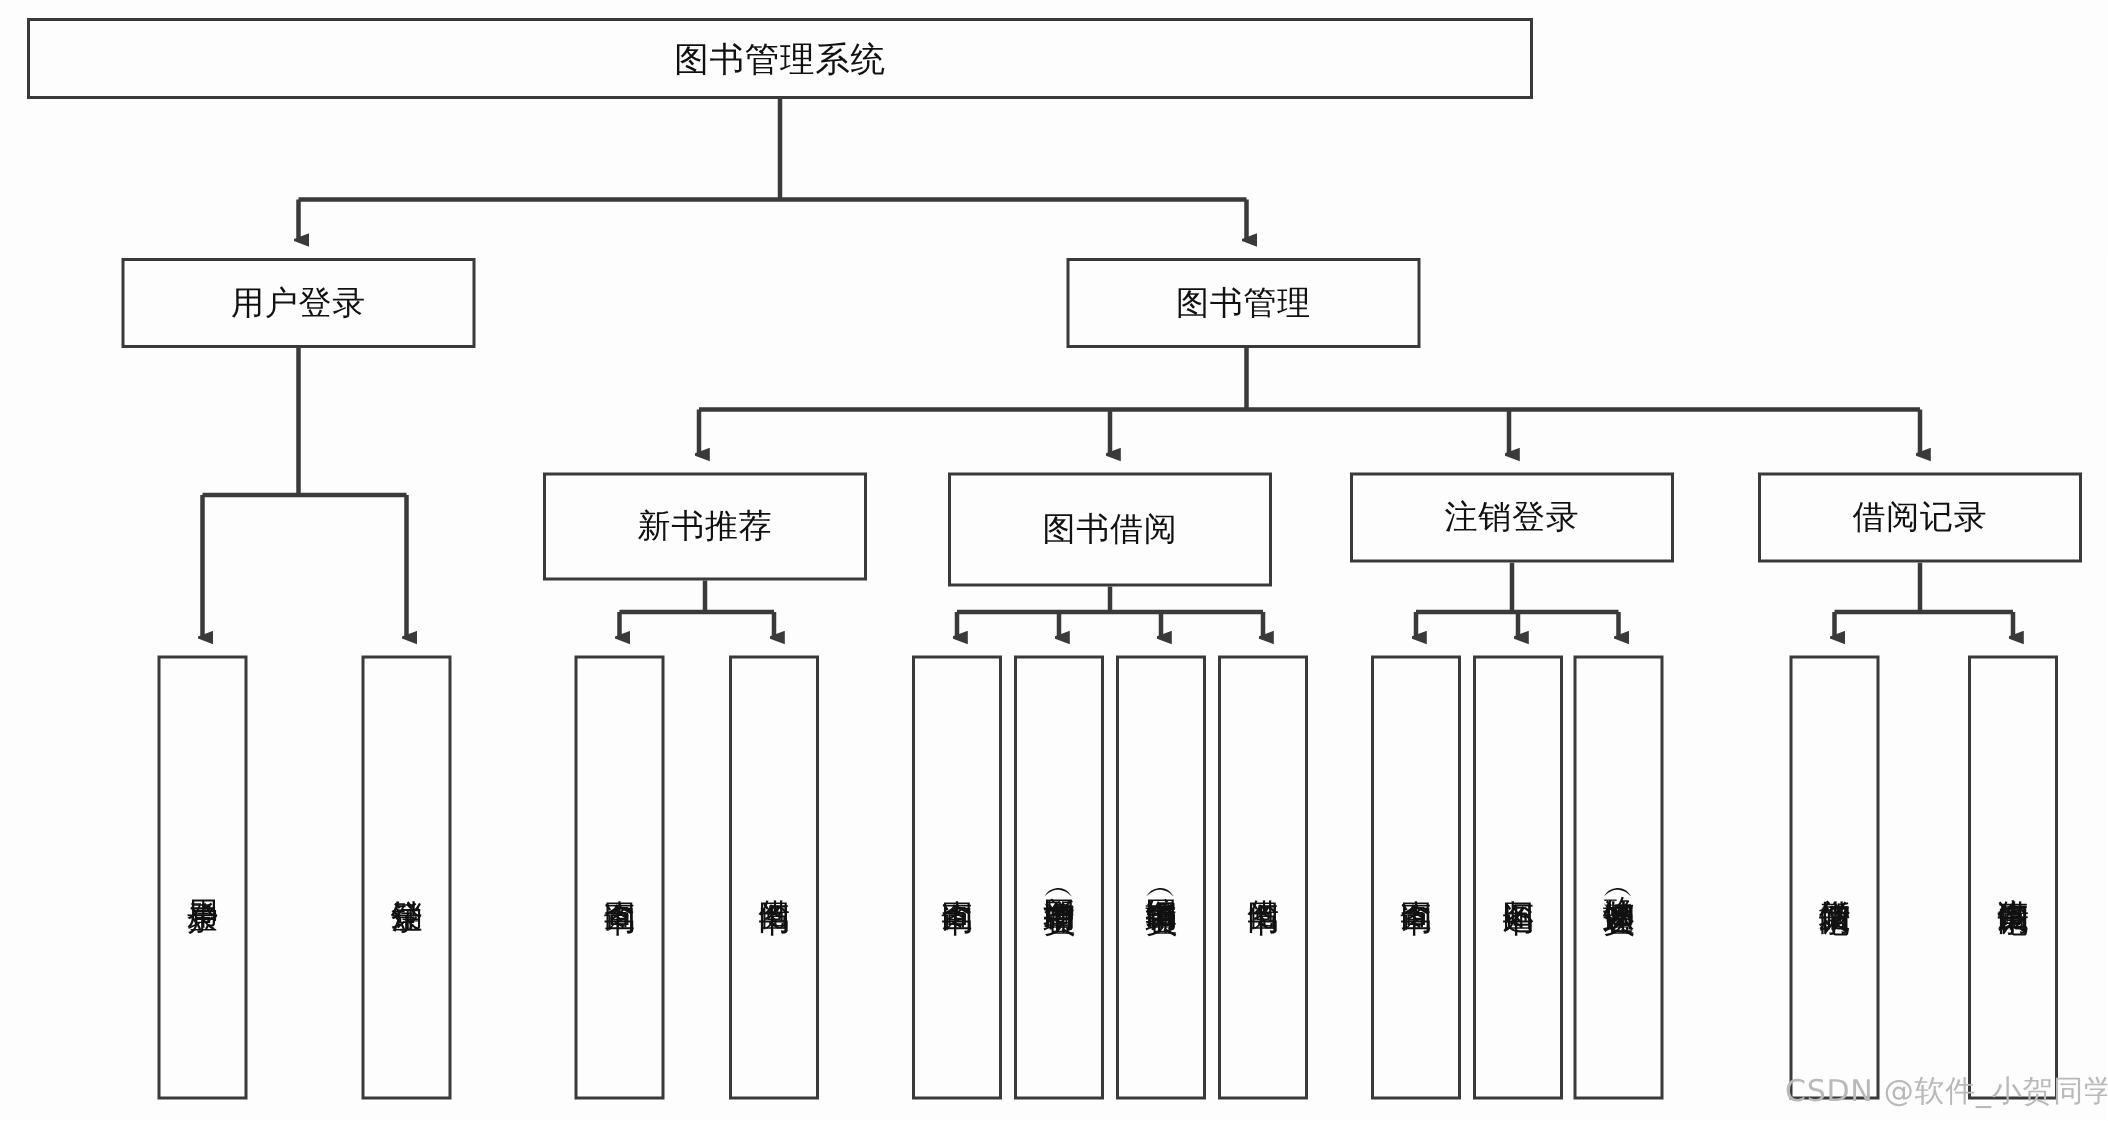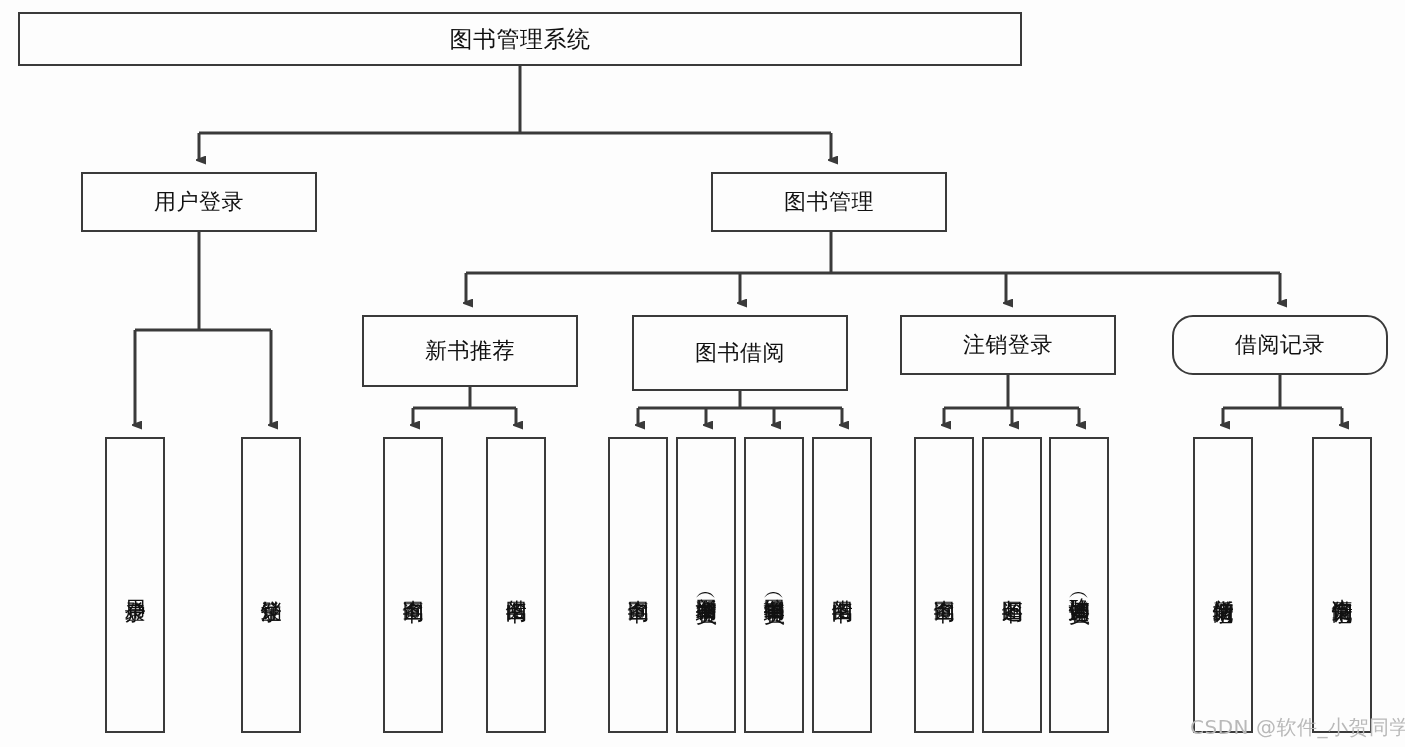--- a/index.html
+++ b/index.html
@@ -124,21 +124,21 @@
 
   <div class="node node-h" style="left:362px; top:315px; width:216px; height:72px;">
     <span>新书推荐</span>
   </div>
   <div class="node node-h" style="left:632px; top:315px; width:216px; height:76px;">
     <span>图书借阅</span>
   </div>
   <div class="node node-h" style="left:900px; top:315px; width:216px; height:60px;">
     <span>注销登录</span>
   </div>
-  <div class="node node-h" style="left:1172px; top:315px; width:216px; height:60px;border-radius:21px;">
+  <div class="node node-h" style="left:1172px; top:315px; width:216px; height:60px;">
     <span>借阅记录</span>
   </div>
 
   <div class="node node-v" style="left:105px; top:437px; width:60px; height:296px;">
     <span>用户登录</span>
   </div>
   <div class="node node-v" style="left:241px; top:437px; width:60px; height:296px;">
     <span>注销登录</span>
   </div>
 

